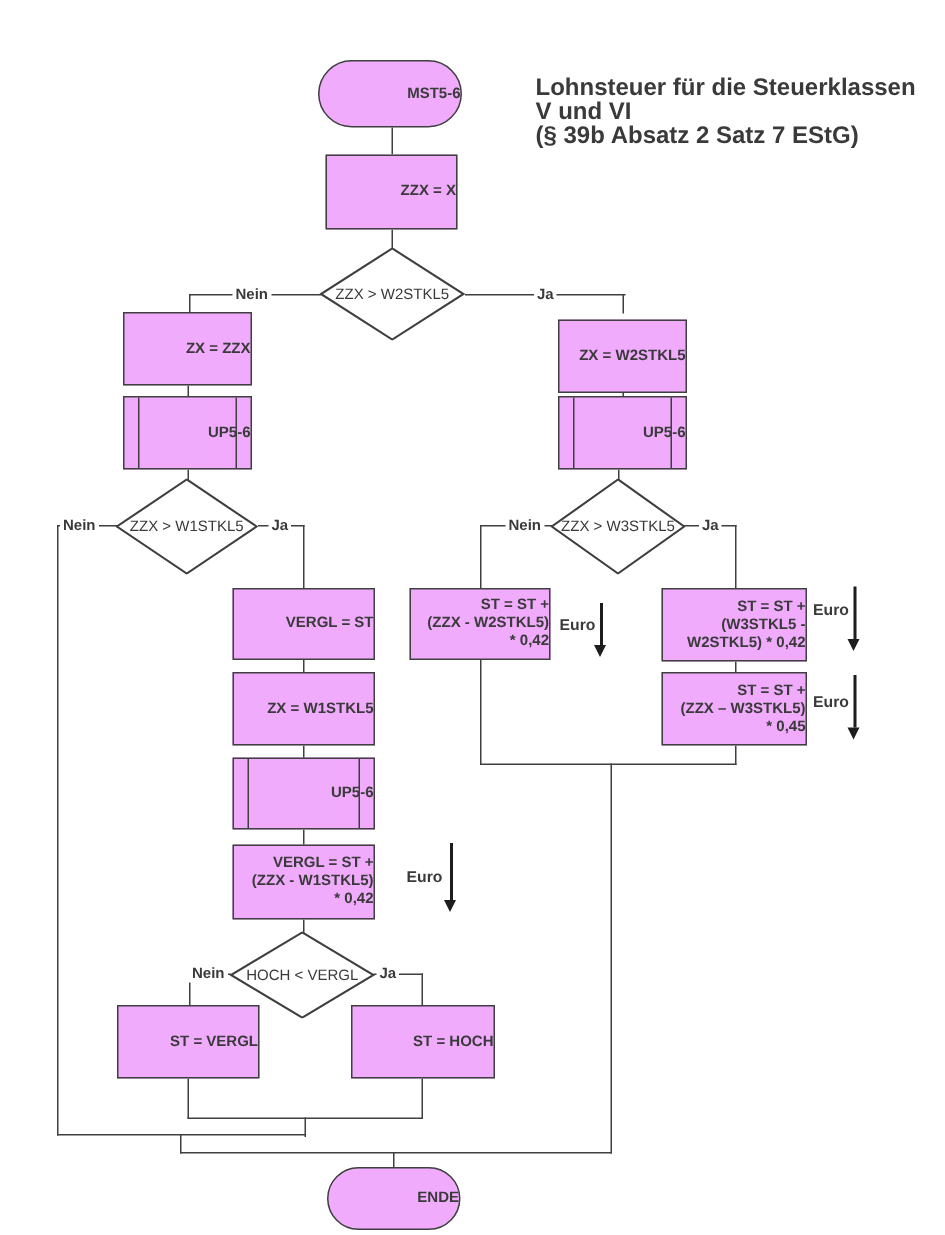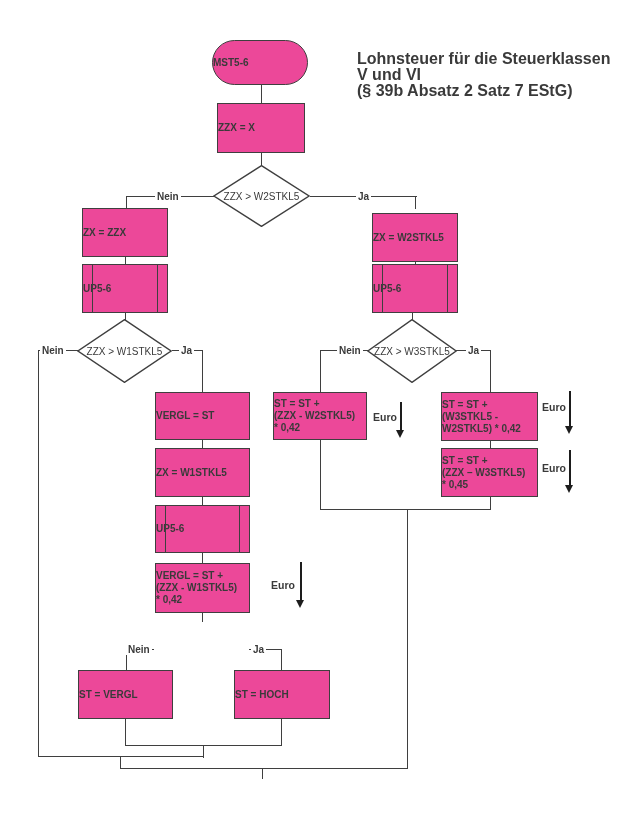--- a/index.html
+++ b/index.html
@@ -11,21 +11,21 @@
   #page{
     position:relative;width:630px;height:823px;background:var(--bg);
     font-family:"Liberation Sans", sans-serif;color:var(--text);overflow:hidden;
   }
   
   .hl{position:absolute;height:1.4px;background:var(--line);}
   .vl{position:absolute;width:1.4px;background:var(--line);}
   
   .box,.oval{
     position:absolute;box-sizing:border-box;border:1.4px solid var(--line);
-    background:#ec4899;display:flex;flex-direction:column;align-items:flex-start;justify-content:center;
+    background:#f0abfc;display:flex;flex-direction:column;align-items:flex-end;justify-content:center;
     font-size:10px;font-weight:600;line-height:12px;text-align:center;
   }
   .oval{border-radius:24px;}
   .subproc .stripe{position:absolute;top:0;bottom:0;width:1.3px;background:var(--line);}
   .stripe.s-l{left:9px;} .stripe.s-r{right:9px;}
   .diamond{position:absolute;display:flex;align-items:center;justify-content:center;}
   .diamond svg{position:absolute;inset:0;width:100%;height:100%;}
   .diamond polygon{fill:#fff;stroke:var(--line);stroke-width:1.4;vector-effect:non-scaling-stroke;}
   .diamond span{position:relative;font-size:10px;font-weight:400;white-space:nowrap;}
   
@@ -189,24 +189,33 @@
   <i class="arrow" style="left:569px;top:391px;height:35px"></i>
 
   <div class="box" style="left:441px;top:448px;width:97px;height:49px">
     <span>ST = ST +</span>
     <span>(ZZX – W3STKL5)</span>
     <span>* 0,45</span>
   </div>
   <span class="euro" style="left:542px;top:463px">Euro</span>
   <i class="arrow" style="left:569px;top:450px;height:35px"></i>
 
+  <div class="diamond" style="left:153px;top:621px;width:97px;height:58px">
+    <svg viewBox="0 0 100 100" preserveAspectRatio="none">
+        <polygon points="50,1 99,50 50,99 1,50"></polygon>
+      </svg>
+    <span>HOCH &lt; VERGL</span>
+  </div>
   <span class="lbl" style="left:126px;top:644px">Nein</span>
   <span class="lbl" style="left:251px;top:644px">Ja</span>
 
   <div class="box" style="left:78px;top:670px;width:95px;height:49px">
     <span>ST = VERGL</span>
   </div>
   <div class="box" style="left:234px;top:670px;width:96px;height:49px">
     <span>ST = HOCH</span>
   </div>
 
+  <div class="oval" style="left:218px;top:778px;width:89px;height:42px">
+    <span>ENDE</span>
+  </div>
 
 </div>
 
 </body></html>

